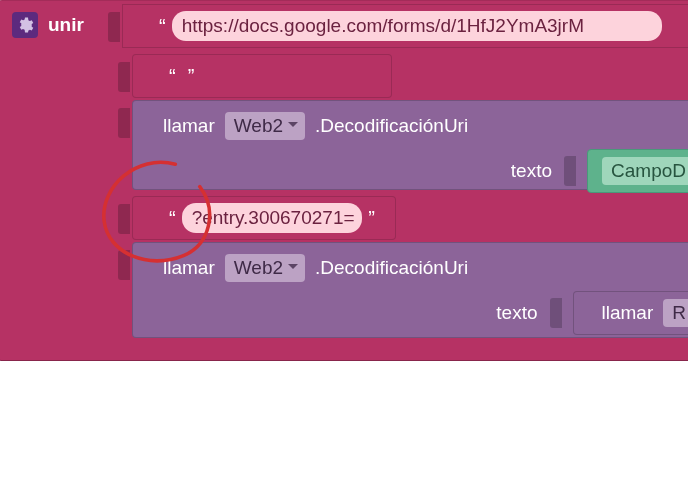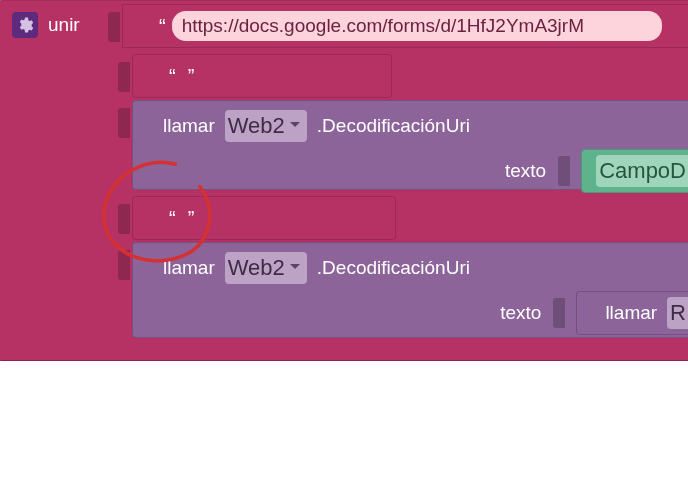--- a/index.html
+++ b/index.html
@@ -40,21 +40,21 @@
   }
   .gear{
     position:absolute;left:14px;top:12px;
     width:26px;height:26px;border-radius:4px;
     background:#5d2a7e;
     display:flex;align-items:center;justify-content:center;
   }
   .gear svg{width:18px;height:18px;fill:#d4c1e4;}
   .join-label{
     position:absolute;left:50px;top:14px;
-    color:var(--white);font-weight:400;
+    color:var(--white);font-weight:700;
   }
 
   
   .socket-col{
     position:absolute;left:110px;top:0;
     width:578px;height:360px;
     background:transparent;
   }
   .row{
     position:relative;
@@ -105,23 +105,23 @@
     box-sizing:border-box;
   }
   .call-head{
     display:flex;align-items:center;gap:10px;
     height:34px;
     padding-right:14px;
   }
   .dropdown{
     background:var(--purple-dropdown);
     color:#3f2a47;
-    padding:3px 22px 3px 3px;
+    padding:3px 22px 3px 9px;
     border-radius:4px;
-    font-size:22px;
+    font-size:19px;
     position:relative;
     white-space:nowrap;
   }
   .dropdown::after{
     content:"";
     position:absolute;right:7px;top:50%;
     transform:translateY(-40%);
     border:5px solid transparent;
     border-top-color:#5c4465;
   }
@@ -235,20 +235,21 @@
             </div>
           </div>
         </div>
       </div>
     </div>
 
     <div class="row r4">
       <div class="notch"></div>
       <div class="text-block">
         <span class="quote">“</span>
+        <span class="text-input">?entry.300670271=</span>
         <span class="quote">”</span>
       </div>
     </div>
 
     <div class="row r5">
       <div class="notch"></div>
       <div class="call-block">
         <div class="call-head">
           <span>llamar</span>
           <span class="dropdown">Web2</span>

